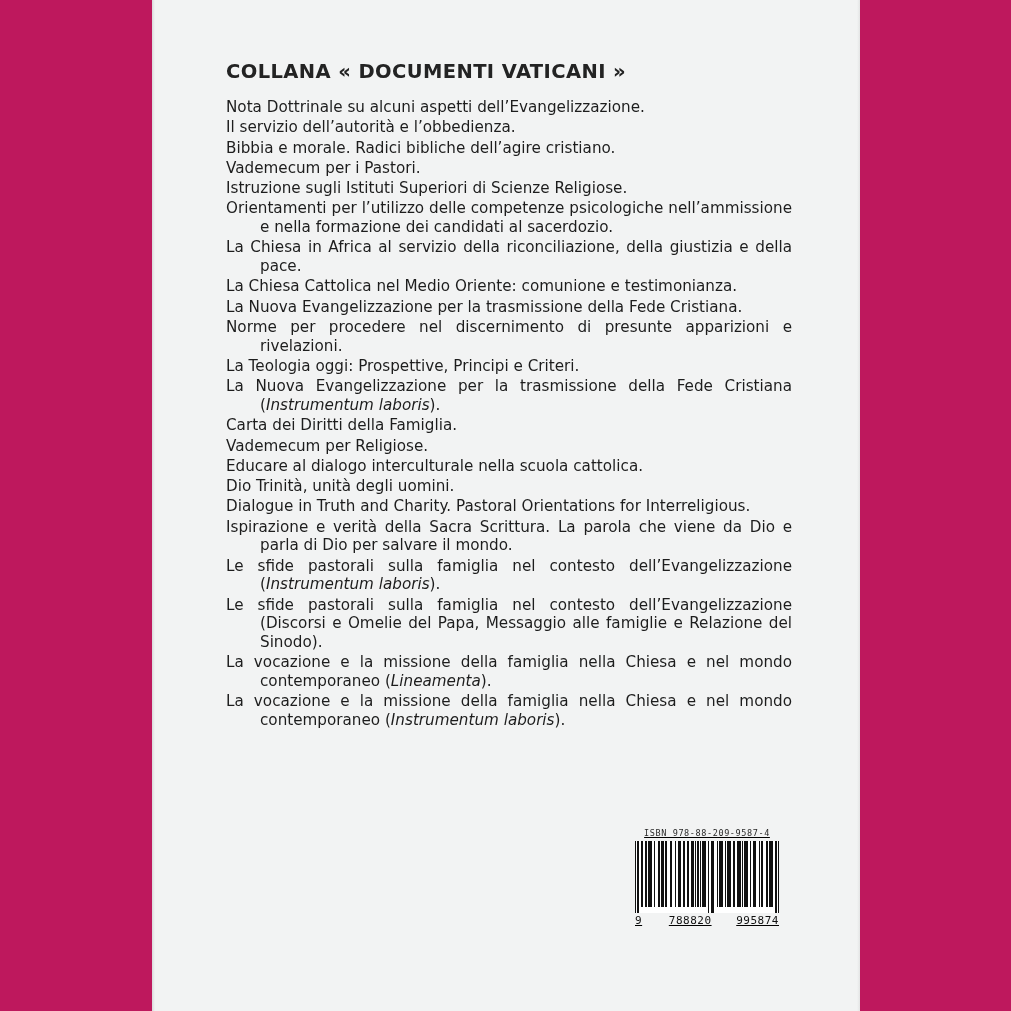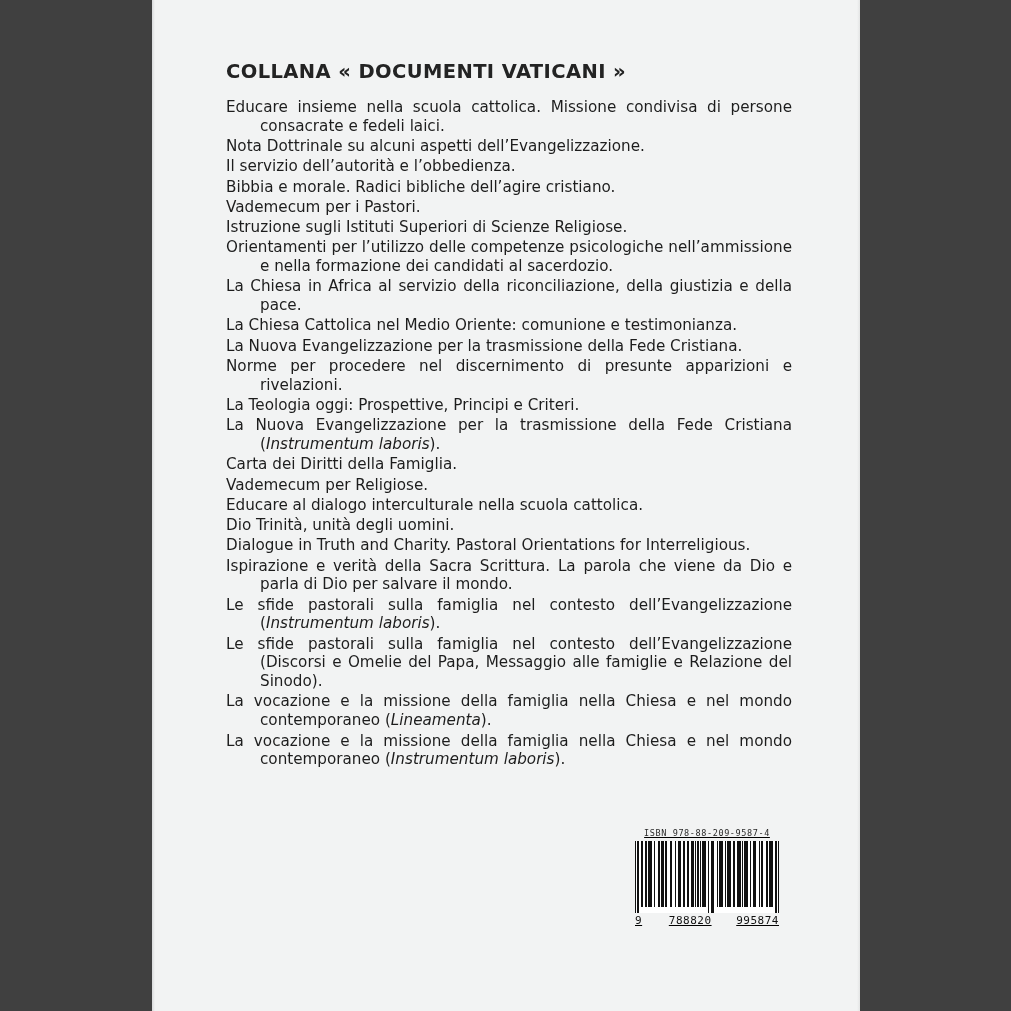--- a/index.html
+++ b/index.html
@@ -10,21 +10,21 @@
   body {
     width: 1011px;
     height: 1011px;
     font-family: "DejaVu Sans", sans-serif;
     overflow: hidden;
   }
   #page {
     position: relative;
     width: 1011px;
     height: 1011px;
-    background: #404040;
+    background: #be185d;
   }
   
   #cover {
     position: absolute;
     left: 152px;
     top: 0px;
     width: 708px;
     height: 1011px;
     background: #f2f3f3;
     box-sizing: border-box;
@@ -129,21 +129,20 @@
 
 <div id="page">
 
   <div id="cover">
 
     <div id="content">
 
       <h1 id="series-title">COLLANA « DOCUMENTI VATICANI »</h1>
 
       <ul id="titles">
-          <li><span class="cont">Educare insieme nella scuola cattolica. Missione condivisa di persone consacrate e fedeli laici.</span></li>
           <li><span class="cont">Nota Dottrinale su alcuni aspetti dell’Evangelizzazione.</span></li>
           <li><span class="cont">Il servizio dell’autorità e l’obbedienza.</span></li>
           <li><span class="cont">Bibbia e morale. Radici bibliche dell’agire cristiano.</span></li>
           <li><span class="cont">Vademecum per i Pastori.</span></li>
           <li><span class="cont">Istruzione sugli Istituti Superiori di Scienze Religiose.</span></li>
           <li><span class="cont">Orientamenti per l’utilizzo delle competenze psicologiche nell’ammissione e nella formazione dei candidati al sacerdozio.</span></li>
           <li><span class="cont">La Chiesa in Africa al servizio della riconciliazione, della giustizia e della pace.</span></li>
           <li><span class="cont">La Chiesa Cattolica nel Medio Oriente: comunione e testimonianza.</span></li>
           <li><span class="cont">La Nuova Evangelizzazione per la trasmissione della Fede Cristiana.</span></li>
           <li><span class="cont">Norme per procedere nel discernimento di presunte apparizioni e rivelazioni.</span></li>

